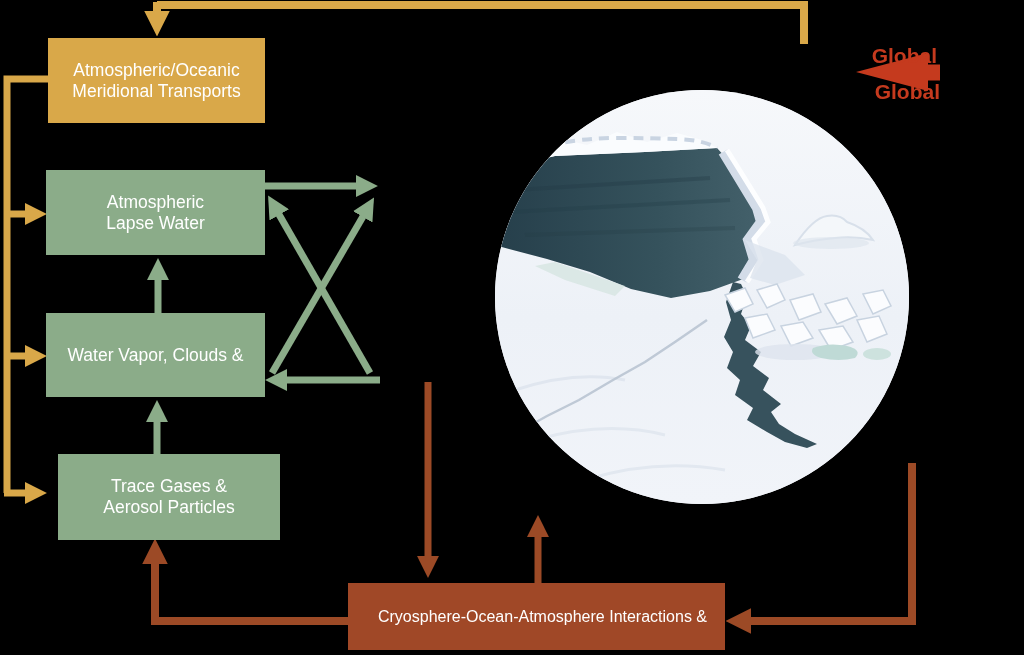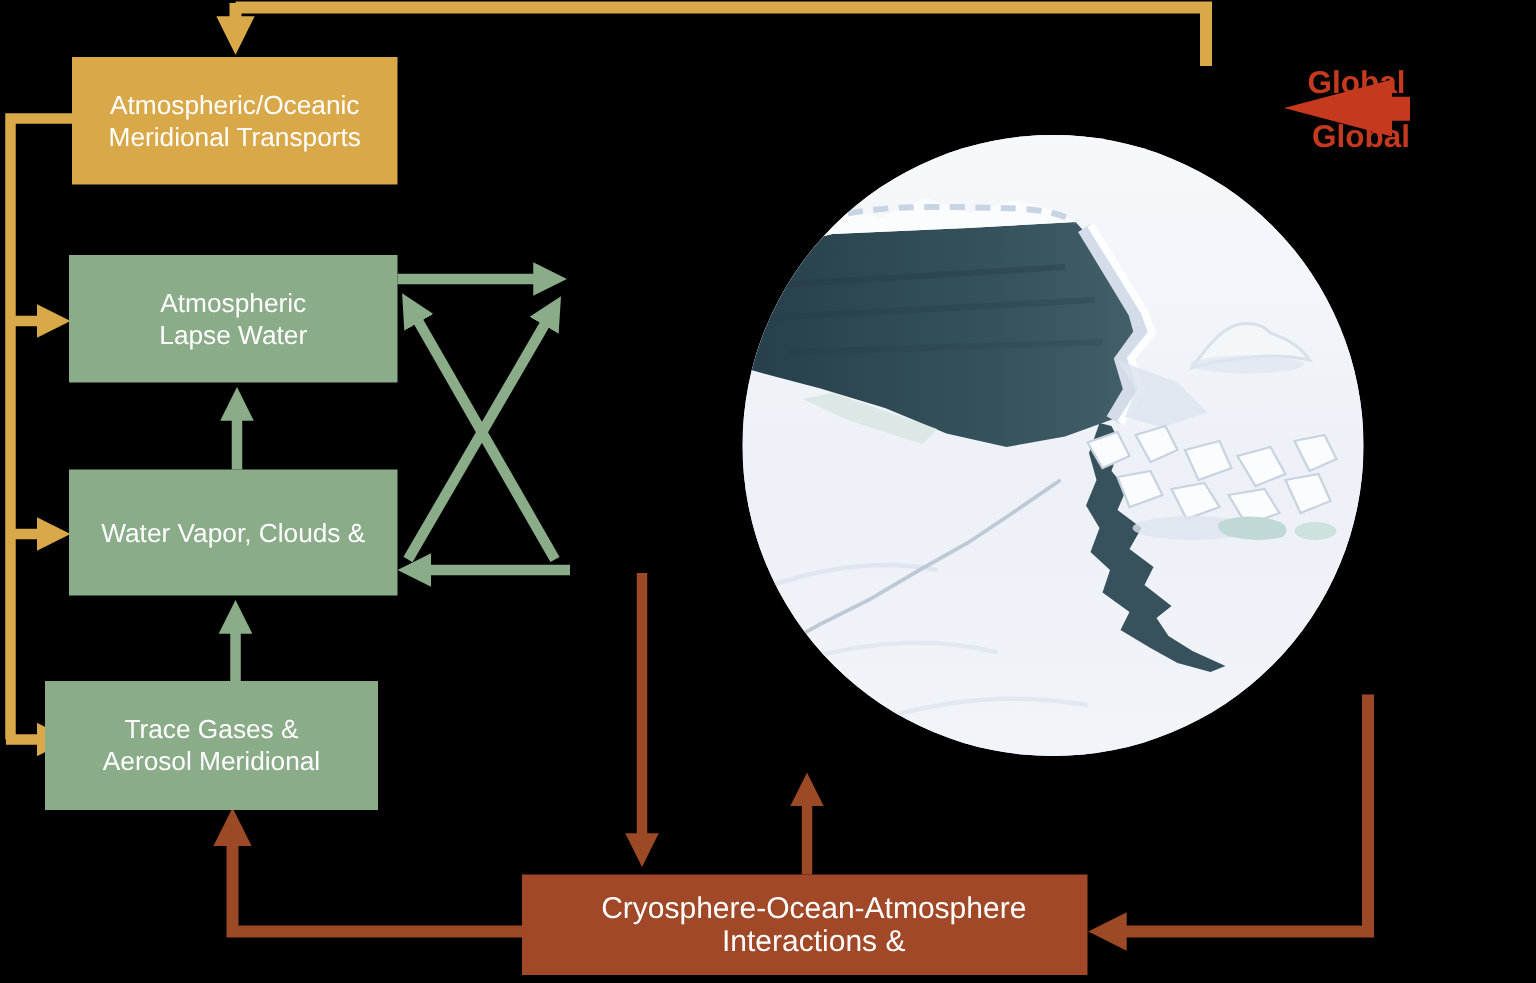--- a/index.html
+++ b/index.html
@@ -9,21 +9,21 @@
   }
   .arrows{position:absolute;left:0;top:0;width:1024px;height:655px;pointer-events:none;}
   .box{
     position:absolute;display:flex;flex-direction:column;justify-content:center;
     text-align:center;color:var(--text);
   }
   .box .line{line-height:21px;font-size:17.5px;}
   .gold-box{background:var(--gold);}
   .green-box{background:var(--green);align-items:center;}
   .brown-box{background:var(--brown_box);}
-  .brown-box .line{line-height:22px;font-size:20px;padding-left:12px;}
+  .brown-box .line{line-height:22px;font-size:16px;padding-left:12px;}
   .photo{
     position:absolute;left:495px;top:90px;width:414px;height:414px;
     border-radius:50%;overflow:hidden;background:#EFF2F7;
   }
   .photo svg{display:block;}
   .gw{position:absolute;color:var(--red);font-weight:bold;font-size:21px;}
   .gw1{top:44px;right:3px;text-align:right;}
   .gw2{top:80px;right:0px;}
   .stroke-gold{stroke:var(--gold);fill:none;}
   .stroke-green{stroke:var(--green);fill:none;}
@@ -148,23 +148,23 @@
 
   <div class="box green-box" style="left:46px;top:170px;width:219px;height:85px">
     <div class="line">Atmospheric</div>
     <div class="line">Lapse Water</div>
   </div>
 
   <div class="box green-box" style="left:46px;top:313px;width:219px;height:84px">
     <div class="line">Water Vapor, Clouds &amp;</div>
   </div>
 
-  <div class="box green-box" style="left:30px;top:454px;width:222px;height:86px">
+  <div class="box green-box" style="left:58px;top:454px;width:222px;height:86px">
     <div class="line">Trace Gases &amp;</div>
-    <div class="line">Aerosol Meridional</div>
+    <div class="line">Aerosol Particles</div>
   </div>
 
   <div class="box brown-box" style="left:348px;top:583px;width:377px;height:67px">
     <div class="line">Cryosphere-Ocean-Atmosphere Interactions &amp;</div>
   </div>
 
   <div class="gw gw1">Global</div>
   <div class="gw gw2">Global</div>
 
 </div>

